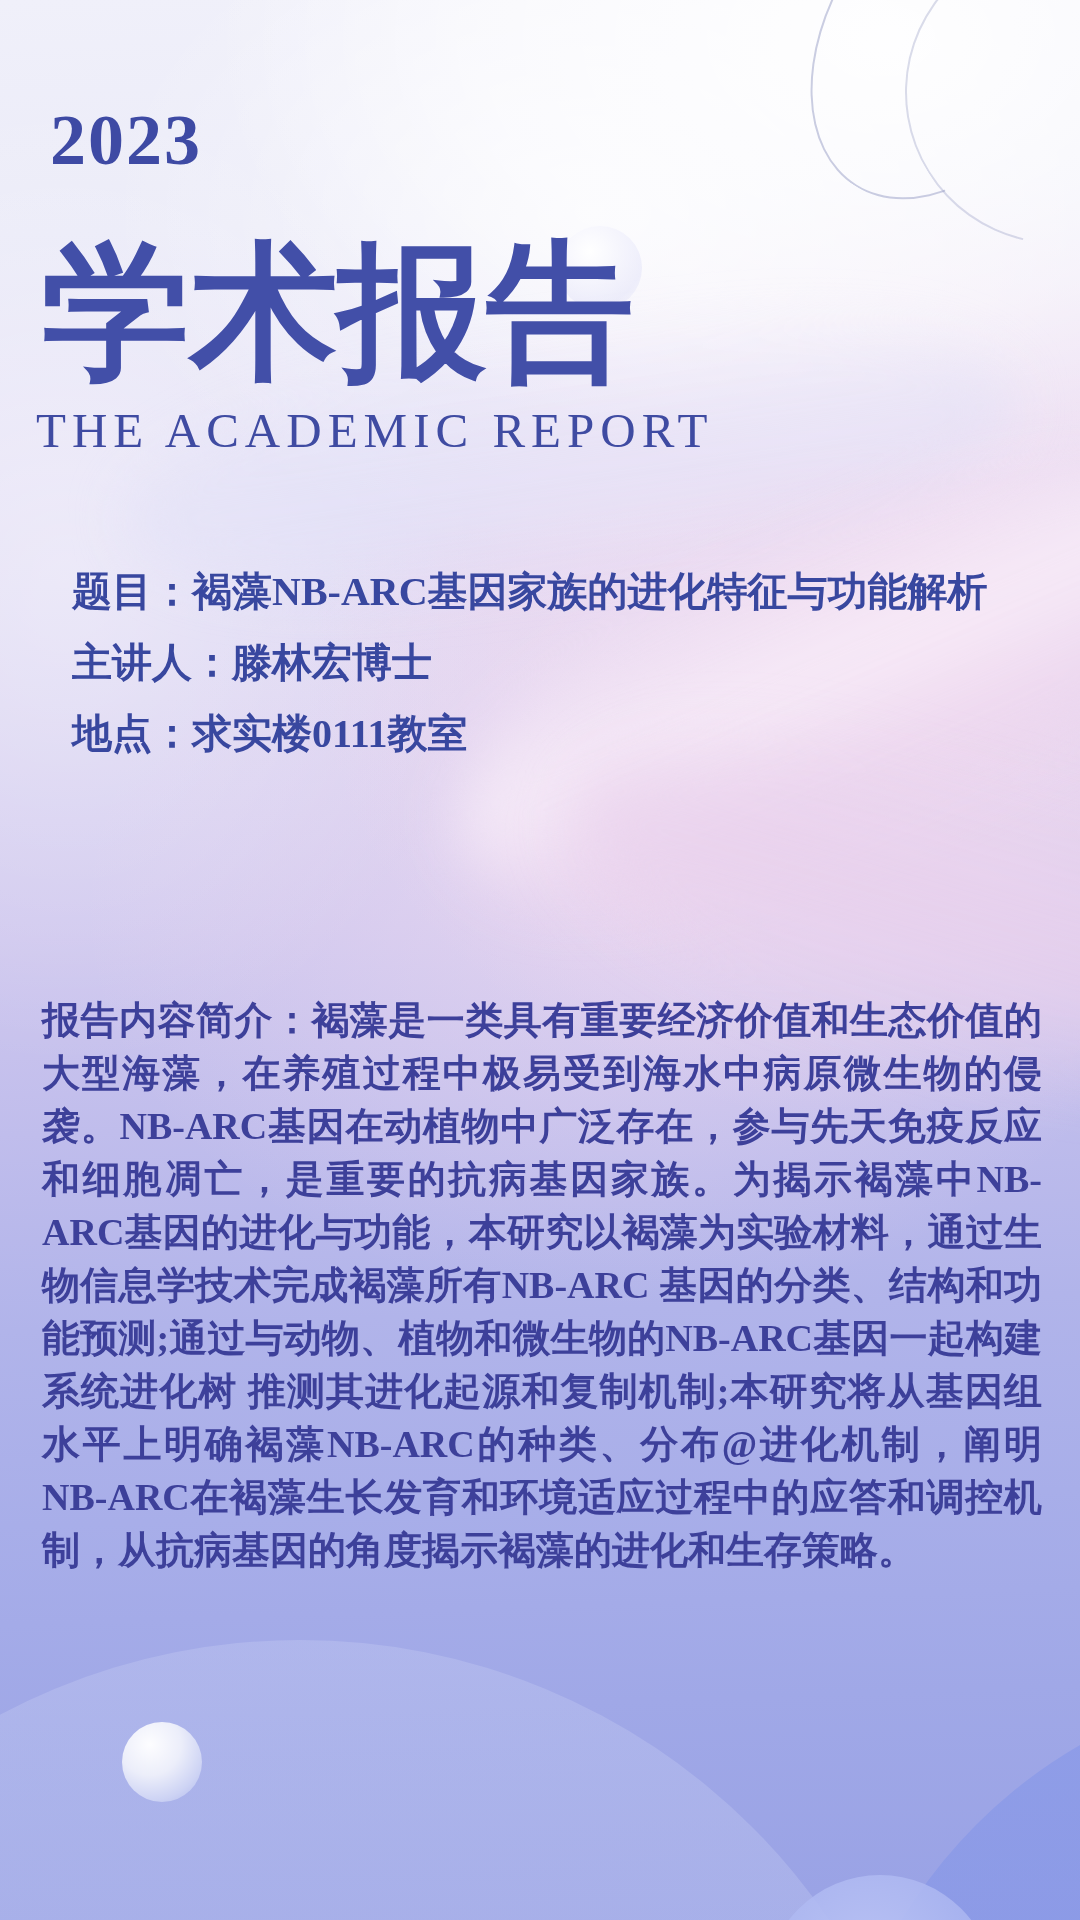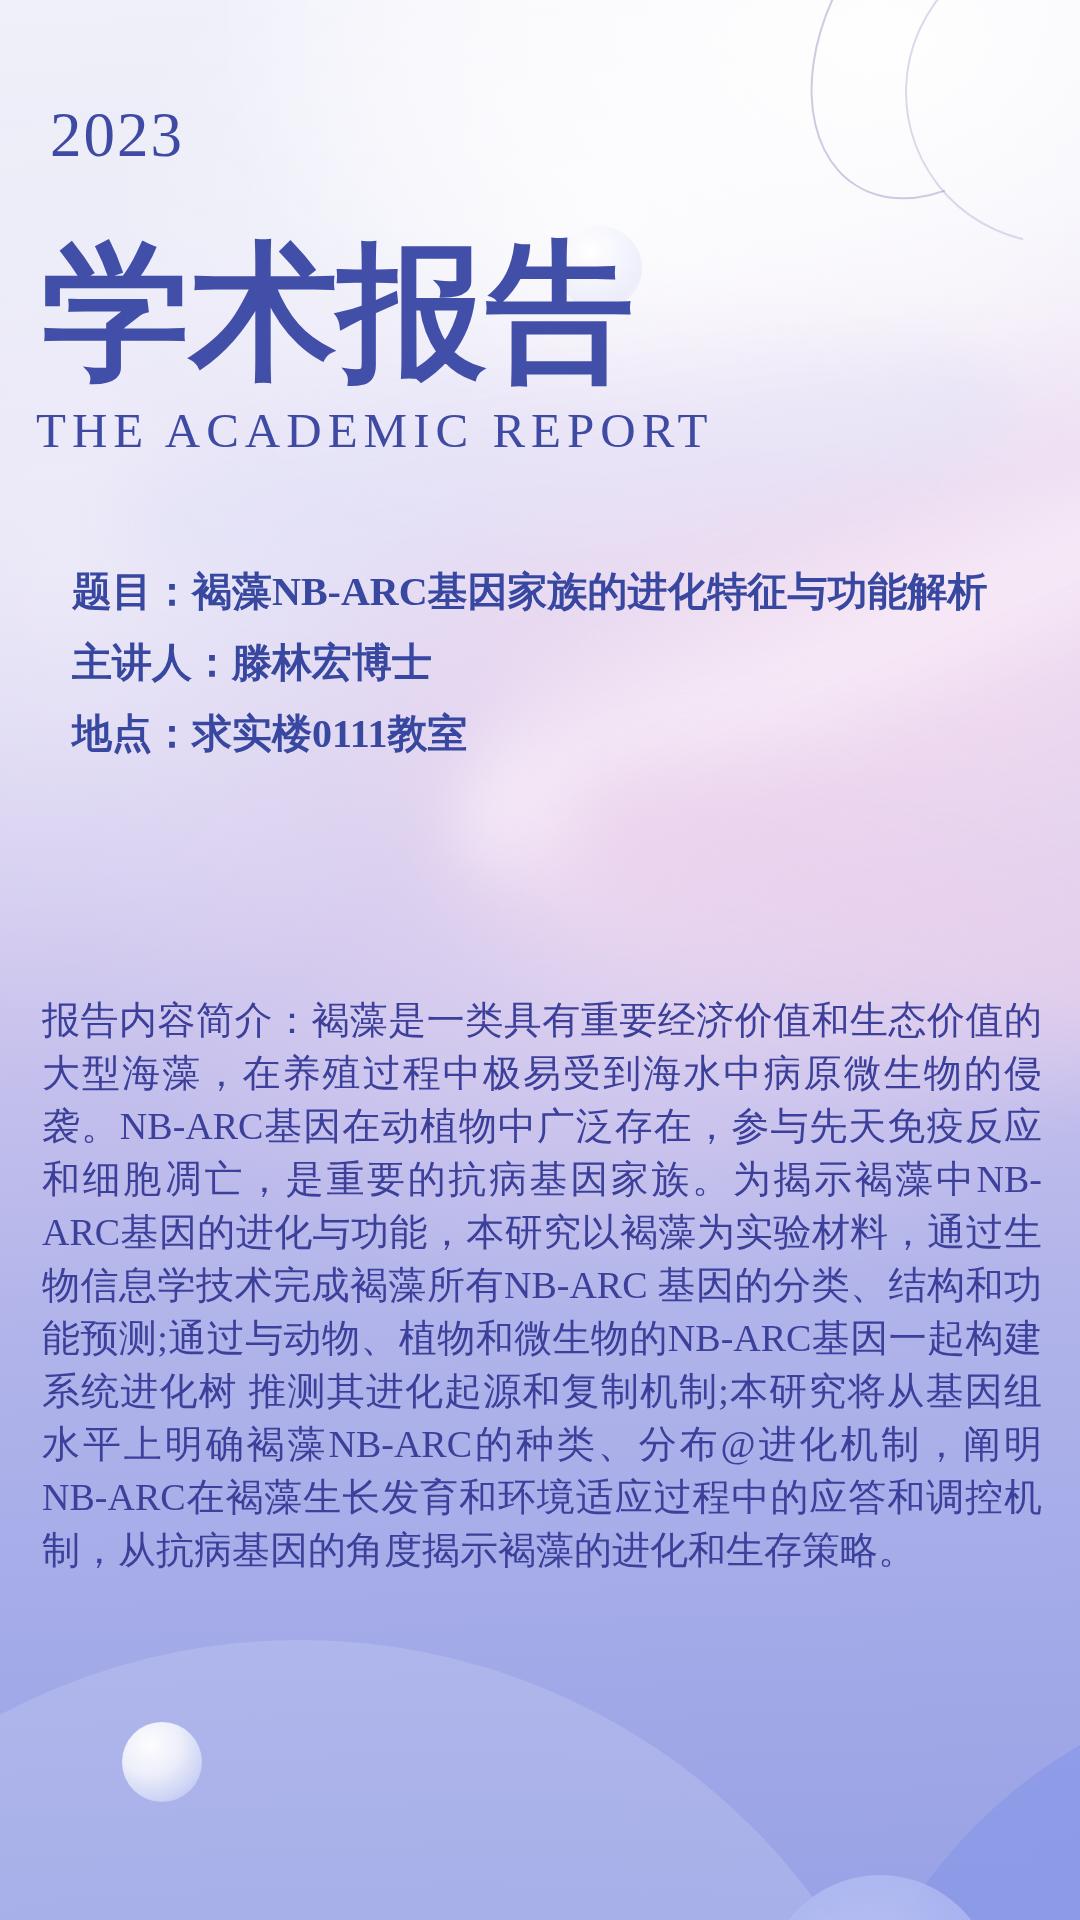--- a/index.html
+++ b/index.html
@@ -40,28 +40,28 @@
   .bubble-left{left:-340px;top:1640px;width:1280px;height:1280px;border-radius:50%;
          background:radial-gradient(circle,rgba(235,240,255,0.16) 0%,rgba(235,240,255,0.18) 90%,rgba(255,255,255,0.5) 96.5%,rgba(255,255,255,0) 99%);}
   .bubble-right{left:830px;top:1678px;width:1000px;height:1000px;border-radius:50%;
          background:radial-gradient(circle at 40% 30%,rgba(129,148,232,0.55) 0%,rgba(129,148,232,0.5) 70%,rgba(129,148,232,0) 100%);}
   .bubble-small{left:765px;top:1875px;width:230px;height:230px;border-radius:50%;
          background:radial-gradient(circle at 45% 35%,rgba(186,195,245,0.95) 0%,rgba(170,181,240,0.85) 60%,rgba(170,181,240,0) 100%);}
   .sphere{left:122px;top:1722px;width:80px;height:80px;border-radius:50%;
          background:radial-gradient(circle at 35% 28%,#fdfdff 0%,#eceefa 40%,#cdd3f4 72%,rgba(195,203,242,0) 100%);}
 
   
-  .year{left:50px;top:104px;font-size:63px;font-weight:normal;letter-spacing:2px;color:#3e4aa4;line-height:1;}
+  .year{left:50px;top:104px;font-size:72px;font-weight:bold;letter-spacing:2px;color:#3e4aa4;line-height:1;}
   .title-zh{left:42px;top:236px;font-size:148px;font-weight:bold;color:#424fa8;line-height:1.05;white-space:nowrap;}
   .title-en{left:36px;top:404px;font-size:49px;font-weight:normal;letter-spacing:6px;color:#3f4ba2;line-height:1.1;white-space:nowrap;}
 
   .info{left:40px;top:556px;width:1000px;margin-left:32px;}
   .info-line{font-size:40px;font-weight:bold;color:#38479f;line-height:71px;white-space:nowrap;}
 
-  .abstract{left:42px;top:994px;width:1000px;font-size:38px;font-weight:normal;color:#3d409a;
+  .abstract{left:42px;top:994px;width:1000px;font-size:38px;font-weight:bold;color:#3d409a;
             line-height:53px;text-align:justify;text-justify:inter-ideograph;}
 </style>
 </head>
 <body>
 
 <div class="poster">
 
   <div class="layer arc1"></div>
   <div class="layer arc2"></div>
   <div class="layer silk3"></div>

